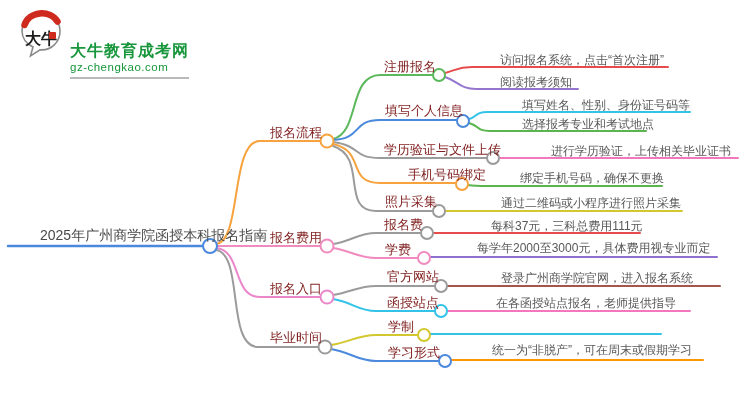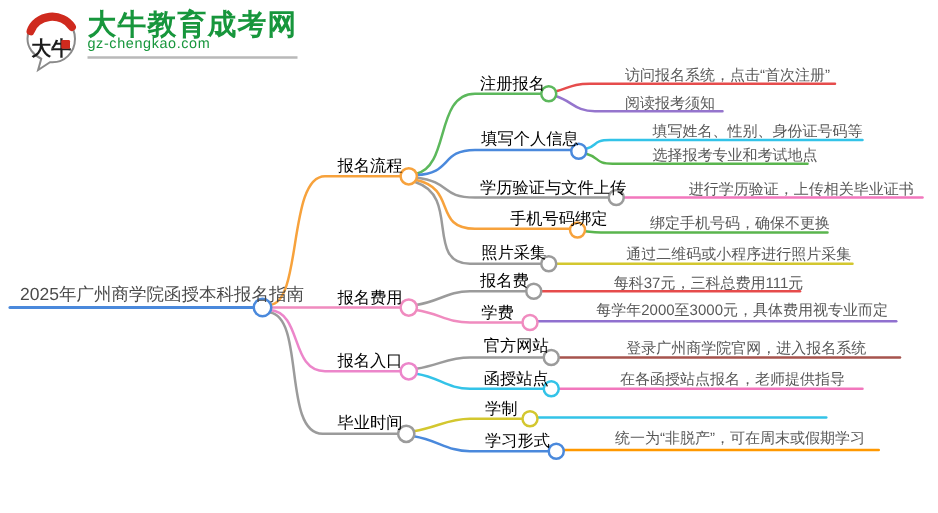--- a/index.html
+++ b/index.html
@@ -2,28 +2,28 @@
 <html><head>
 <meta charset="utf-8">
 <style>
   html,body{margin:0;padding:0;background:#fff;}
   #app{
     position:relative;width:750px;height:410px;background:#ffffff;
     font-family:"Liberation Sans","DejaVu Sans",sans-serif;overflow:hidden;
   }
   #wires{position:absolute;left:0;top:0;z-index:1;}
   .lbl{
-    position:absolute;z-index:2;white-space:nowrap;color:#000000;
+    position:absolute;z-index:2;white-space:nowrap;color:#7f1d1d;
     font-size:13px;line-height:14px;letter-spacing:0;
   }
-  .lbl.root{font-size:14px;color:#4a4a4a;}
+  .lbl.root{font-size:14px;color:#4a4a4a;margin-left:24px;}
   .lbl.leaf{font-size:12px;color:#585858;}
   #logo{position:absolute;left:18px;top:9px;z-index:3;display:flex;align-items:flex-start;cursor:pointer;}
   #logo-text{margin-left:6px;padding-bottom:3px;border-bottom:2px solid #b9b9b9;}
-  #logo-title{font-size:23px;font-weight:bold;color:#17963c;line-height:20px;letter-spacing:1px;}
+  #logo-title{font-size:16px;font-weight:bold;color:#17963c;line-height:20px;letter-spacing:1px;margin-top:32px;}
   #logo-domain{font-size:11.5px;font-weight:normal;color:#17963c;line-height:13px;letter-spacing:0.5px;}
 </style>
 </head>
 <body>
 
 <div id="app">
 
   <div id="logo">
     <svg width="46" height="50" viewBox="0 0 46 50">
       <path d="M23 4 C12 4 4 12 4 22 c0 7 4.5 13 11 16 l-2.5 9 9.5 -6.2 c11.5 1 20 -7.8 20 -18.8 C42 12 34 4 23 4 Z" fill="#ffffff" stroke="#8a8a8a" stroke-width="1.6"></path>

